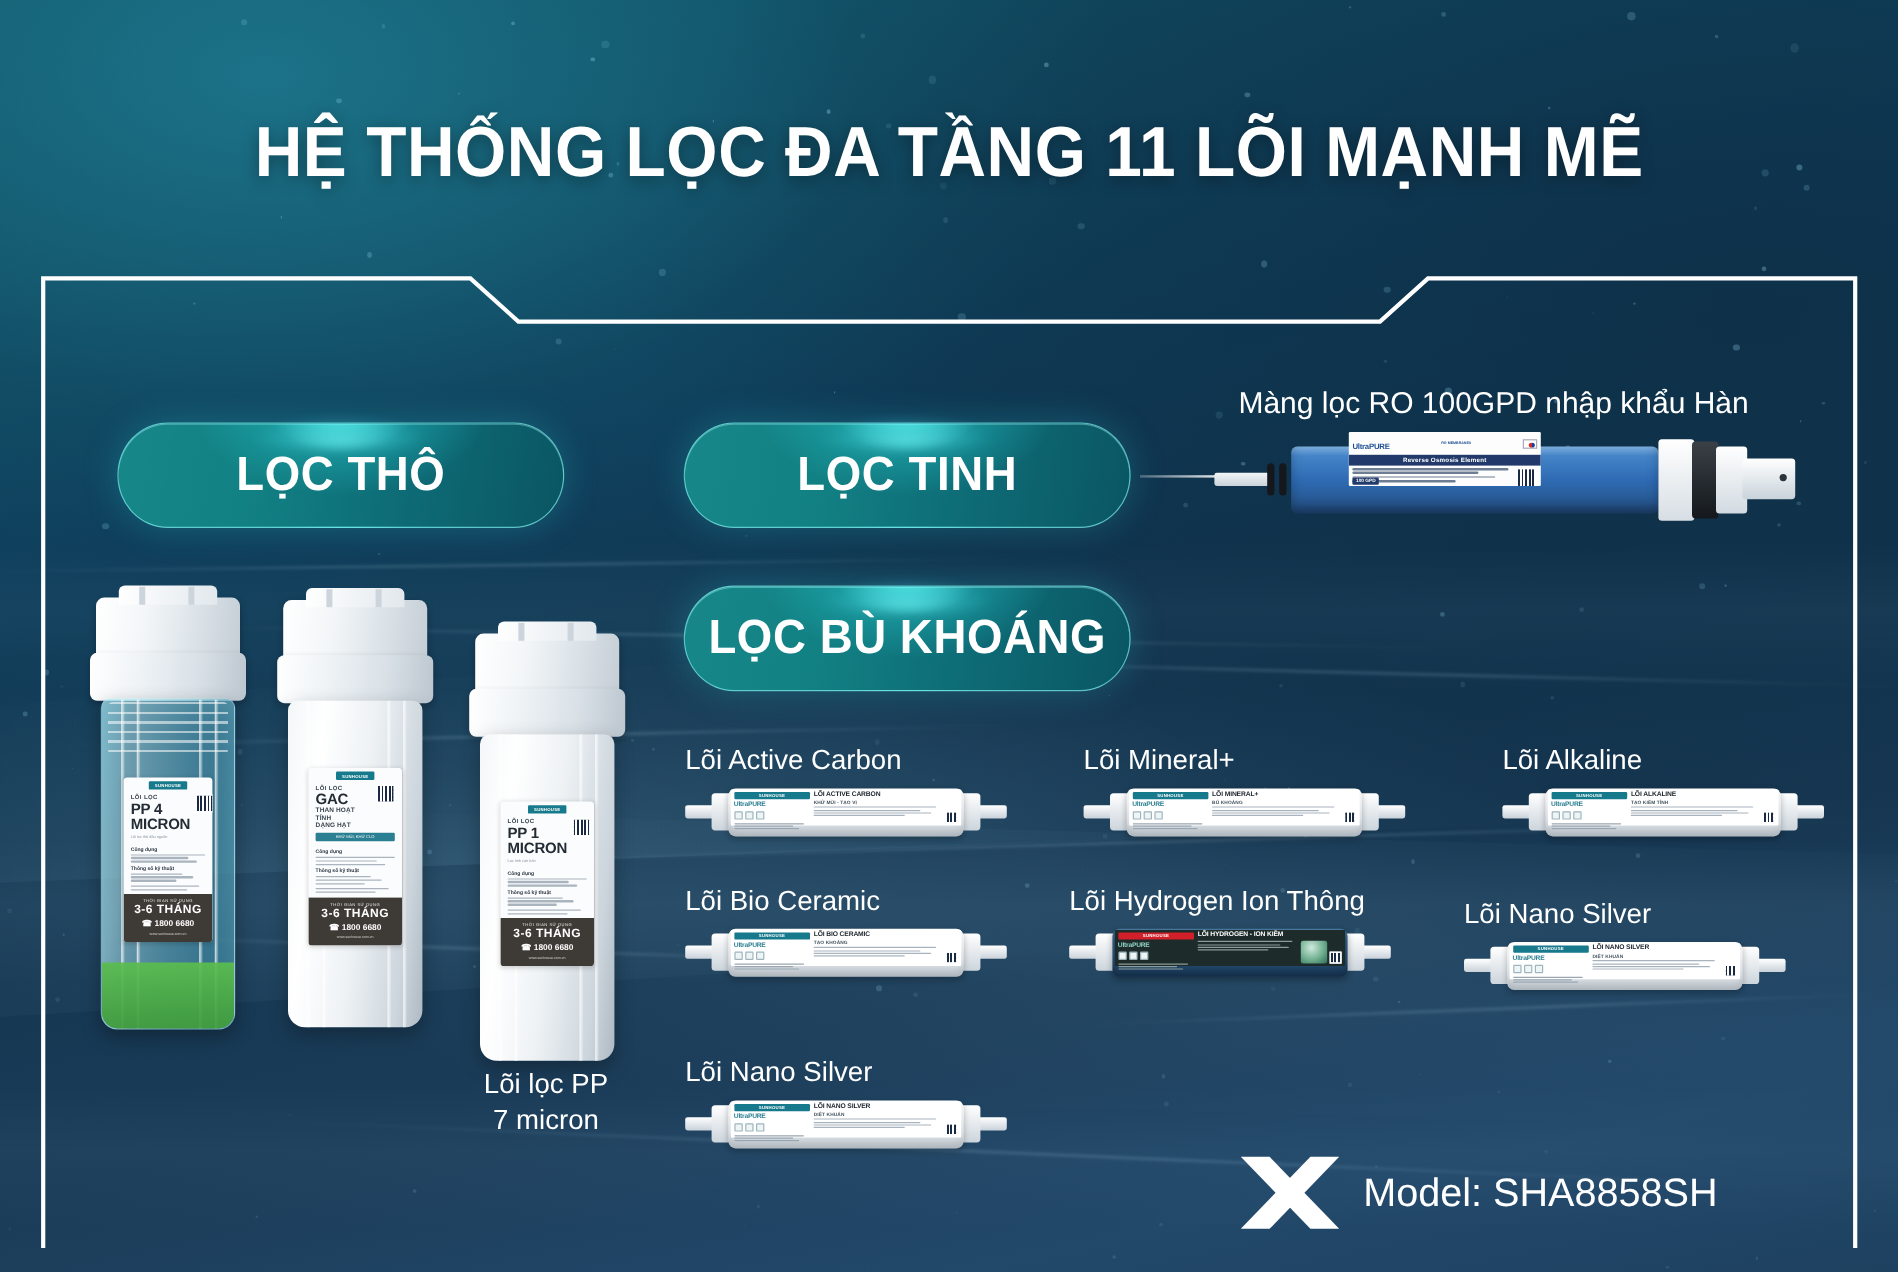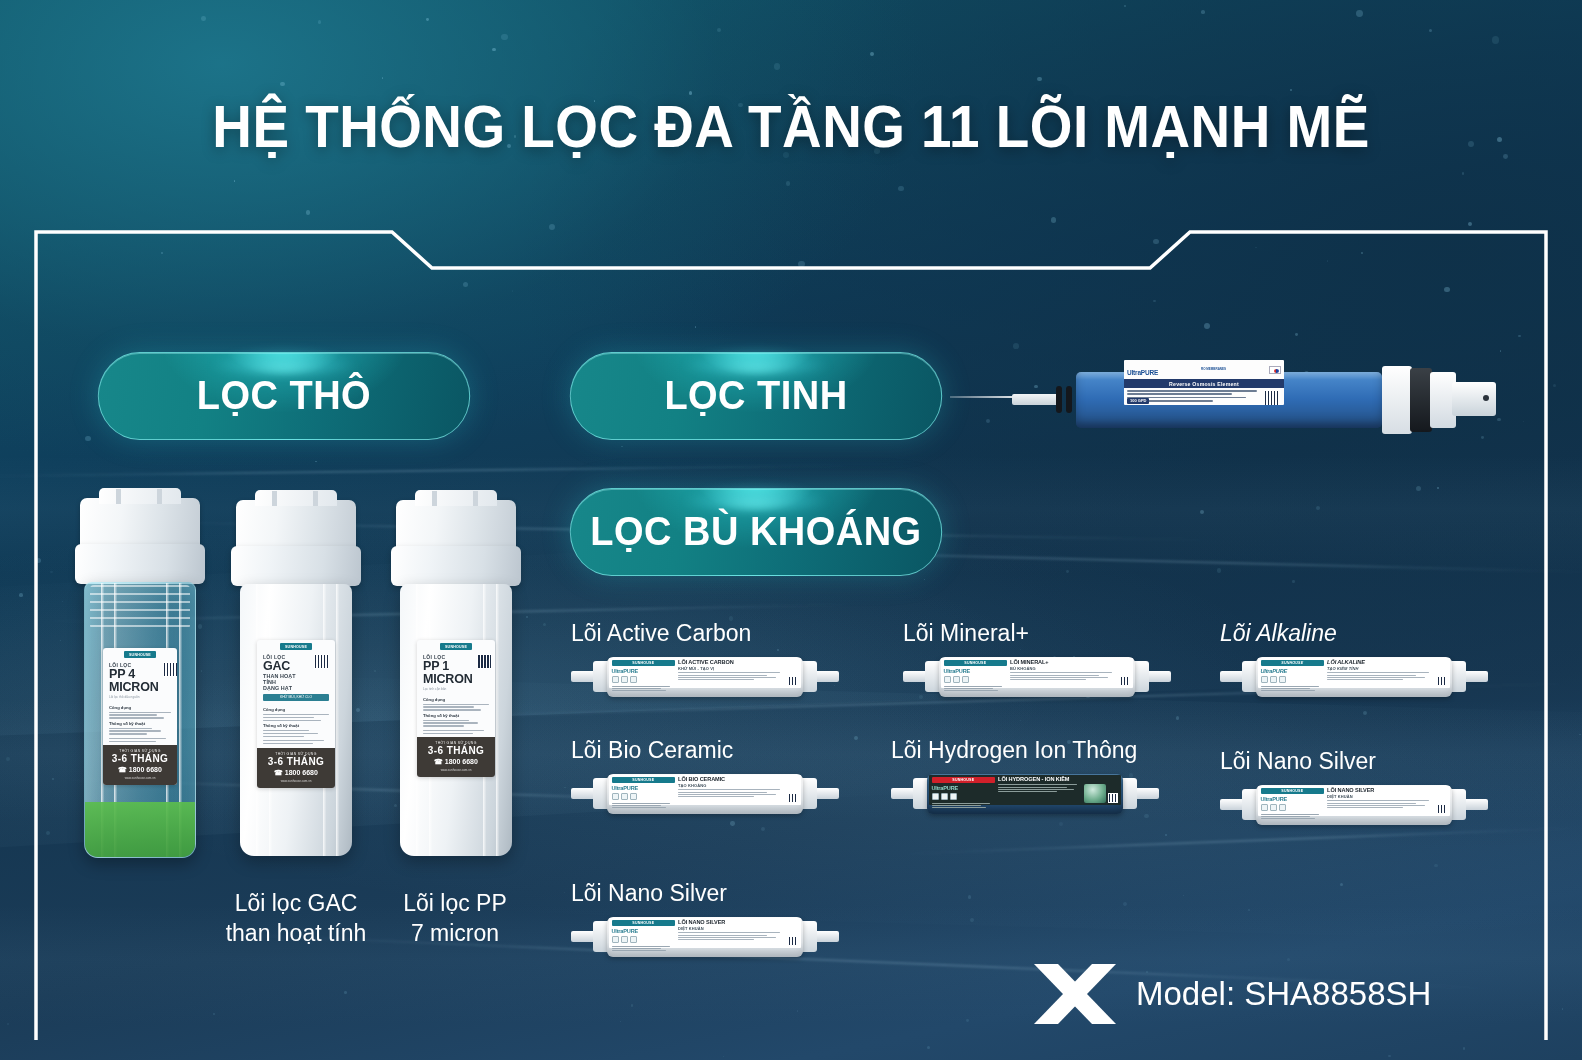--- a/index.html
+++ b/index.html
@@ -576,20 +576,21 @@
     <div class="pill-glow"></div>
     <span>LỌC TINH</span>
   </div>
   <div class="pill" id="pill-bu">
     <div class="pill-glow"></div>
     <span>LỌC BÙ KHOÁNG</span>
   </div>
 
   <div class="connector"></div>
 
+  <div class="ro-caption">Màng lọc RO 100GPD nhập khẩu Hàn</div>
   <div id="ro-wrap">
     <div class="ro-stem"></div>
     <div class="ro-ring" style="left:44px"></div>
     <div class="ro-ring" style="left:54px"></div>
     <div class="ro-body"></div>
     <div class="ro-label">
       <div class="ro-lab-top">
         <div>
           <span class="ro-brand">UltraPURE</span>
         </div>
@@ -696,21 +697,21 @@
           <div class="ln" style="width:76%"></div>
         </div>
         <div class="hl-dark">
           <div class="d1">THỜI GIAN SỬ DỤNG</div>
           <div class="d2">3-6 THÁNG</div>
           <div class="d3">☎ 1800 6680</div>
           <div class="d4">www.sunhouse.com.vn</div>
         </div>
       </div>
     </div>
-  <div class="housing" id="housing-2" style="left:388px; top:500px; width:136px; height:356px;">
+  <div class="housing" id="housing-2" style="left:388px; top:528px; width:136px; height:356px;">
       <div class="h-cap">
         <div class="h-cap-notch"></div>
         <div class="h-cap-notch" style="left:64%"></div>
       </div>
       <div class="h-collar"></div>
       <div class="h-body white">
         <div class="h-rib" style="left:14%"></div>
         <div class="h-rib" style="left:26%"></div>
         <div class="h-rib" style="left:74%"></div>
         <div class="h-rib" style="left:86%"></div>
@@ -740,24 +741,20 @@
         </div>
         <div class="hl-dark">
           <div class="d1">THỜI GIAN SỬ DỤNG</div>
           <div class="d2">3-6 THÁNG</div>
           <div class="d3">☎ 1800 6680</div>
           <div class="d4">www.sunhouse.com.vn</div>
         </div>
       </div>
     </div>
 
-  <div class="h-caption" style="left:206px; top:888px; width:180px;">
-    <div>Lõi lọc GAC</div>
-    <div>than hoạt tính</div>
-  </div>
   <div class="h-caption" style="left:375px; top:888px; width:160px;">
     <div>Lõi lọc PP</div>
     <div>7 micron</div>
   </div>
 
   <div id="cartridge-grid">
       <div class="cart-item" style="left: 571px; top: 620px; width: 268px;">
         <div class="cart-title">Lõi Active Carbon</div>
         <div class="cart">
           <div class="c-stem l"></div>
@@ -828,21 +825,21 @@
                   <div></div>
                   <div></div>
                   <div></div>
                 </div>
                 <div class="qr" style="width:10px;height:10px;align-self:flex-end"></div>
               </div>
             </div>
           </div>
         </div>
       </div>
-      <div class="cart-item" style="left: 1220px; top: 620px; width: 268px; font-style: italic;">
+      <div class="cart-item" style="left: 1252px; top: 620px; width: 268px;">
         <div class="cart-title">Lõi Alkaline</div>
         <div class="cart">
           <div class="c-stem l"></div>
           <div class="c-stem r"></div>
           <div class="c-cap l"></div>
           <div class="c-cap r"></div>
           <div class="c-tube white"></div>
           <div class="c-label white">
             <div class="cl-left">
               <div class="cl-brand">SUNHOUSE</div>

